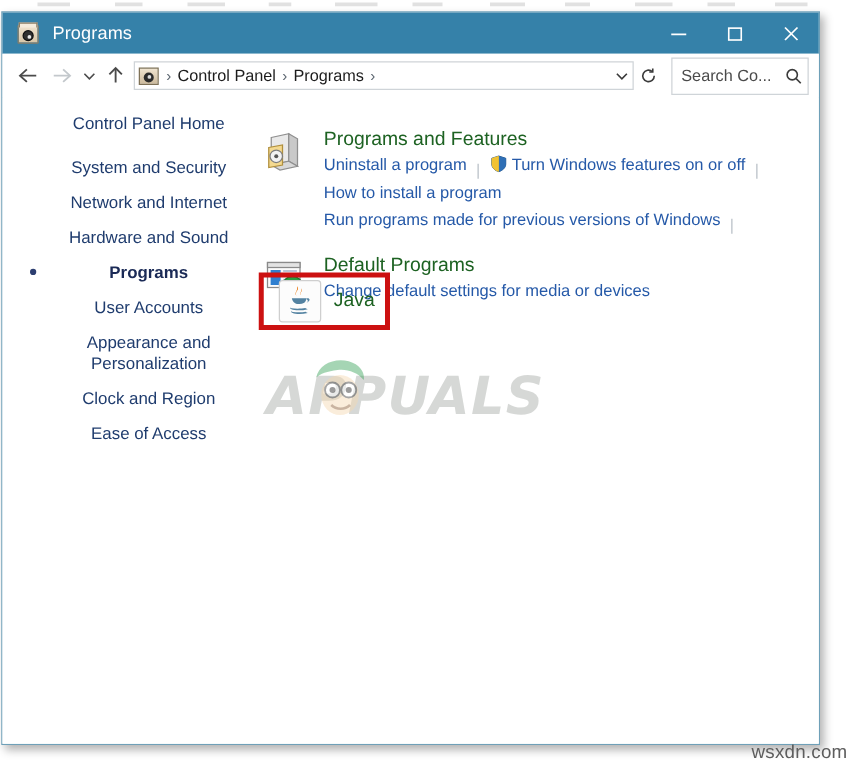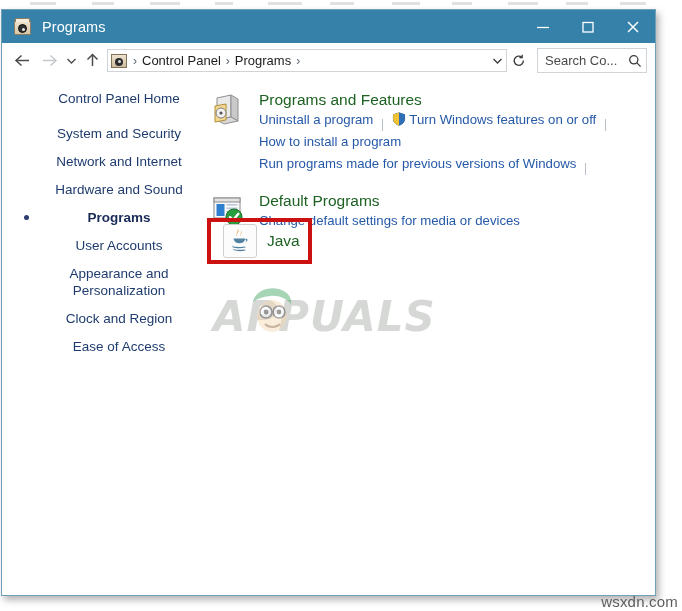--- a/index.html
+++ b/index.html
@@ -208,21 +208,21 @@
     display: flex; align-items: center; justify-content: center;
     flex: 0 0 auto;
   }
   #refresh-btn {
     width: 24px; height: 23px;
     display: flex; align-items: center; justify-content: center;
     flex: 0 0 auto;
   }
   #search-box {
     width: 110px;
-    height: 25px;
+    height: 30px;
     margin: 0 8px 0 6px;
     border: 1px solid #cfd4d8;
     display: flex;
     align-items: center;
     box-sizing: border-box;
     flex: 0 0 auto;
   }
   #search-text {
     font-size: 13px;
     color: #4a4a4a;
@@ -292,20 +292,21 @@
     top: 2px;
     width: 34px;
     height: 34px;
   }
   .cat-title {
     font-size: 15.5px;
     color: #1d6222;
     line-height: 20px;
     margin-bottom: 1px;
     white-space: nowrap;
+    margin-top: 12px;
   }
   .cat-links {
     font-size: 0;
   }
   .cat-line {
     line-height: 18px;
     white-space: nowrap;
   }
   .cat-link {
     font-size: 13.2px;

